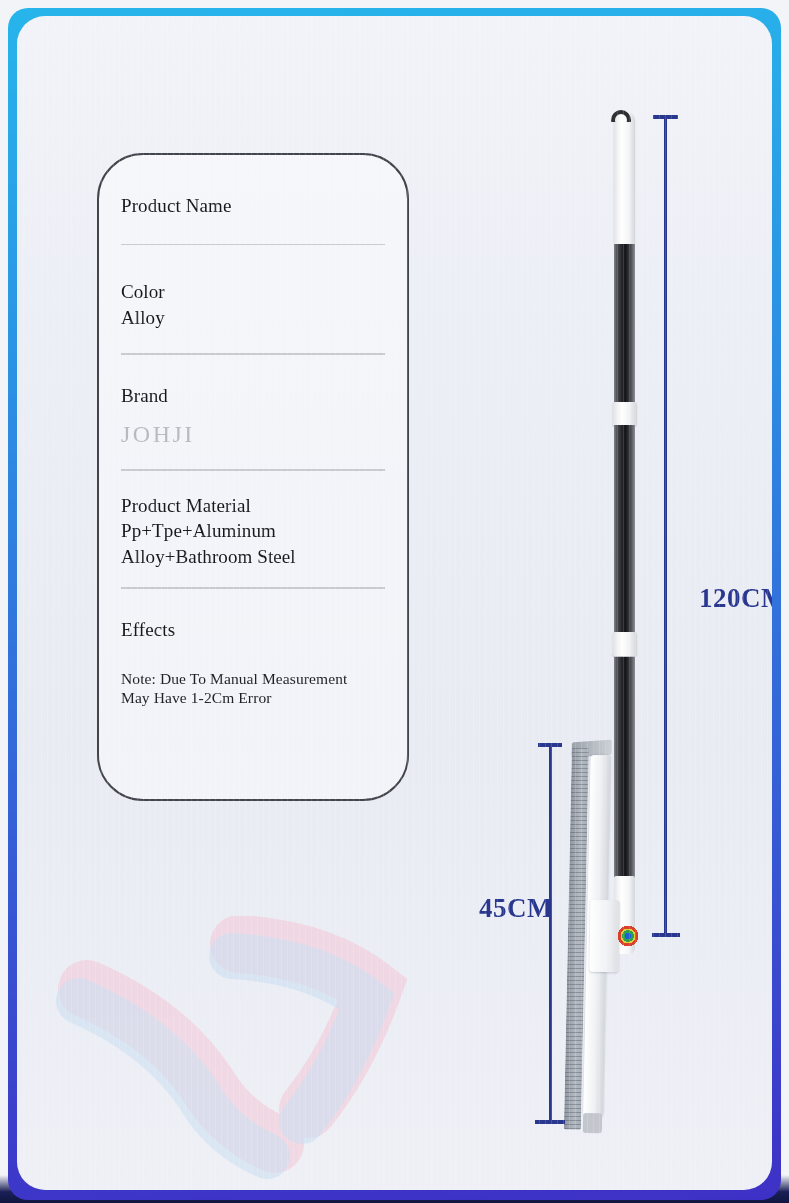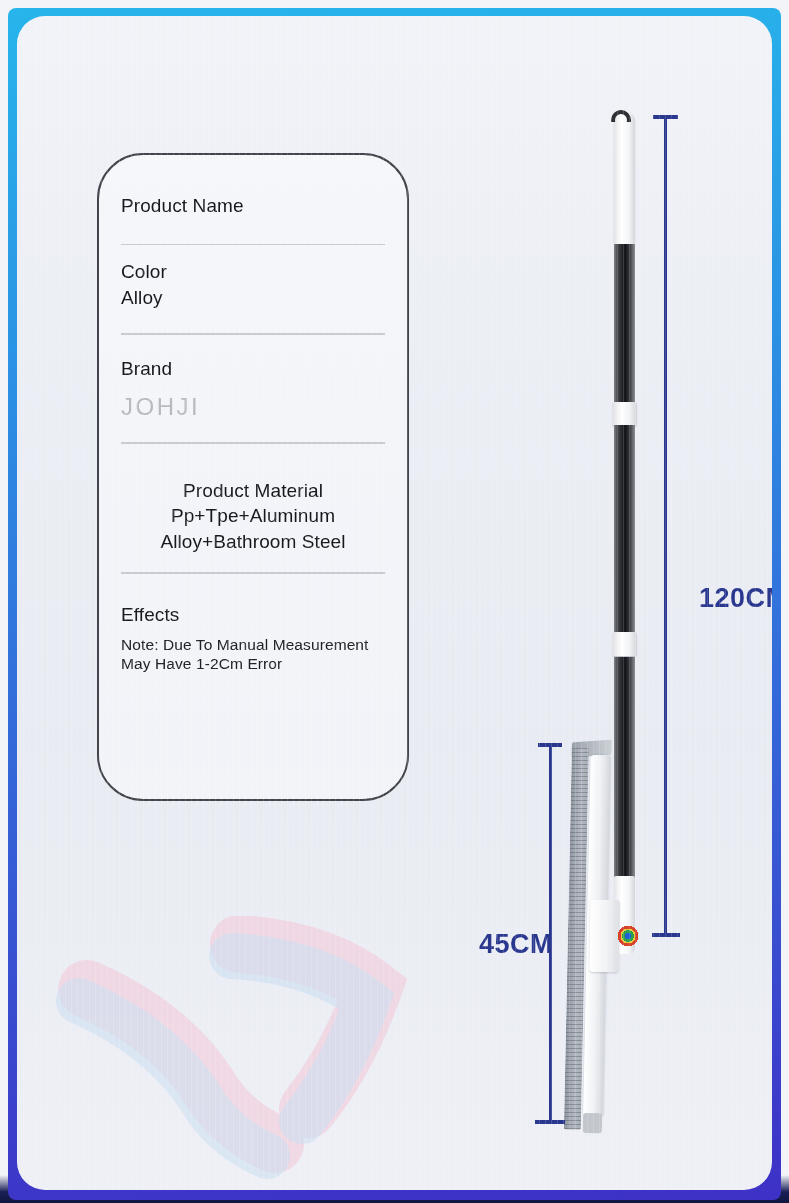--- a/index.html
+++ b/index.html
@@ -9,22 +9,23 @@
     font-family:"Liberation Sans",sans-serif;
   }
   
   .bottom-dark{
     position:absolute;left:0;right:0;bottom:0;height:28px;
     background:linear-gradient(180deg,rgba(26,32,87,0) 0%,#1a2057 60%,#10153e 100%);
   }
   
   .frame{
     position:absolute;left:8px;top:8px;right:8px;bottom:3px;
-    border-radius:8px;
+    border-radius:20px;
     background:linear-gradient(176deg,#27b5eb 0%,#2b93e4 28%,#3465d8 62%,#3e30c6 100%);
+    font-family:Liberation Serif, serif;
   }
   .content{
     position:absolute;left:9px;top:8px;right:9px;bottom:10px;
     border-radius:28px;overflow:hidden;
     background:linear-gradient(180deg,#f2f3f8 0%,#edeff6 22%,#e9ebf3 62%,#eef0f6 100%);
   }
   .content::after{ 
     content:"";position:absolute;inset:0;pointer-events:none;
     background:repeating-linear-gradient(90deg,rgba(255,255,255,.28) 0 1px,rgba(255,255,255,0) 1px 6px);
     opacity:.5;
@@ -37,30 +38,30 @@
     box-sizing:border-box;padding:38px 22px 0 22px;
     color:#17181c;
   }
   .sec{font-size:19px;line-height:25.5px;letter-spacing:.1px;}
   .sec .sec-value{white-space:pre-wrap;}
   .sec-b1{margin-top:0;}
   .divider{height:1.5px;background:#c9cad0;margin-top:25px;}
   .div-2{margin-top:23px;}
   .div-3{margin-top:17px;}
   .div-4{margin-top:18px;}
-  .sec-b2{margin-top:14px;}
-  .sec-b3{margin-top:21px;}
-  .sec-b4{margin-top:34px;text-align:center;}
+  .sec-b2{margin-top:34px;}
+  .sec-b3{margin-top:28px;}
+  .sec-b4{margin-top:22px;}
   .sec-b5{margin-top:28px;}
   .brand-value{
     font-size:24px;line-height:36px;margin-top:8px;
     color:#b9bac1;letter-spacing:2.5px;font-weight:500;white-space:pre-wrap;
   }
   .note{
-    margin-top:8px;font-size:15.5px;line-height:19px;color:#202126;
+    margin-top:27px;font-size:15.5px;line-height:19px;color:#202126;
     white-space:pre-wrap;letter-spacing:.1px;
   }
   
   .swirls{position:absolute;left:0;top:900px;pointer-events:none;}
   
   .head{
     position:absolute;left:549px;top:725px;width:50px;height:394px;
     transform:rotate(1.2deg);transform-origin:50% 0;
   }
   .head-cap{
@@ -126,21 +127,21 @@
   .cap-120-top{left:636px;top:99px;width:25px;}
   .cap-120-bot{left:635px;top:917px;width:28px;}
   .line-45{left:532px;top:729px;height:377px;}
   .cap-45-top{left:521px;top:727px;width:24px;}
   .cap-45-bot{left:518px;top:1104px;width:30px;}
   .mlabel{
     position:absolute;color:#2a378f;font-size:27px;line-height:32px;
     font-weight:600;letter-spacing:.5px;
   }
   .label-120{left:682px;top:566px;}
-  .label-45{left:462px;top:912px;width:66px;text-align:right;}
+  .label-45{left:462px;top:876px;width:66px;text-align:right;}
 </style>
 </head>
 <body>
 
 <div id="canvas">
   <div class="bottom-dark"></div>
   <div class="frame">
     <div class="content">
 
       <svg class="swirls" width="450" height="300" viewBox="0 0 450 300">

